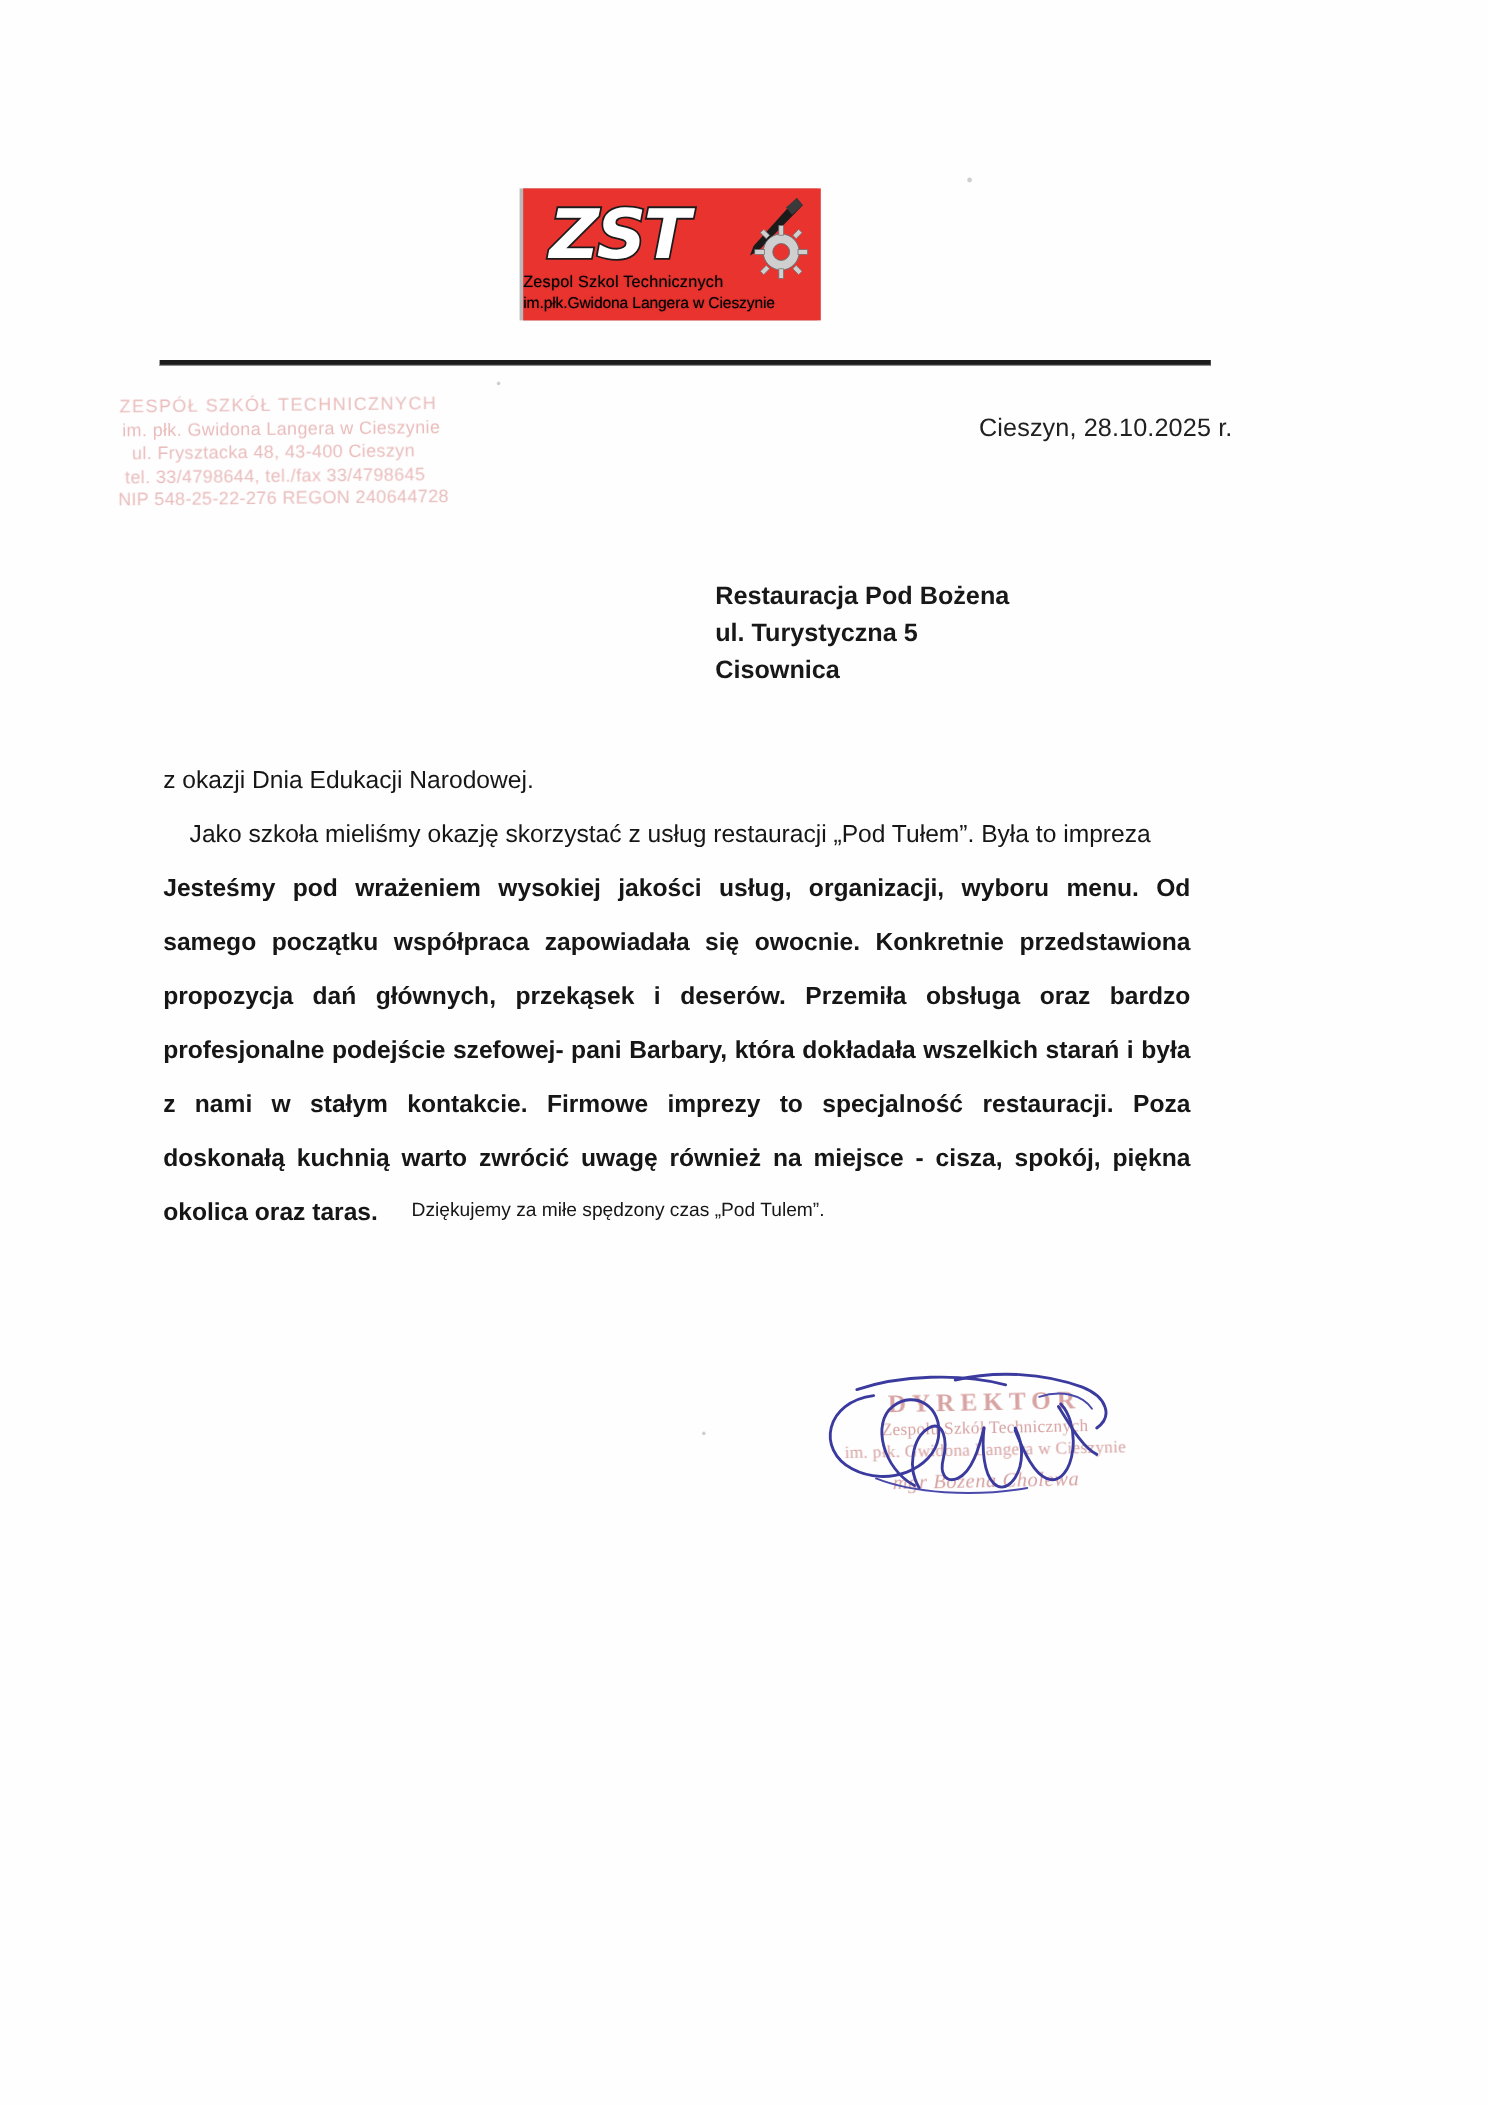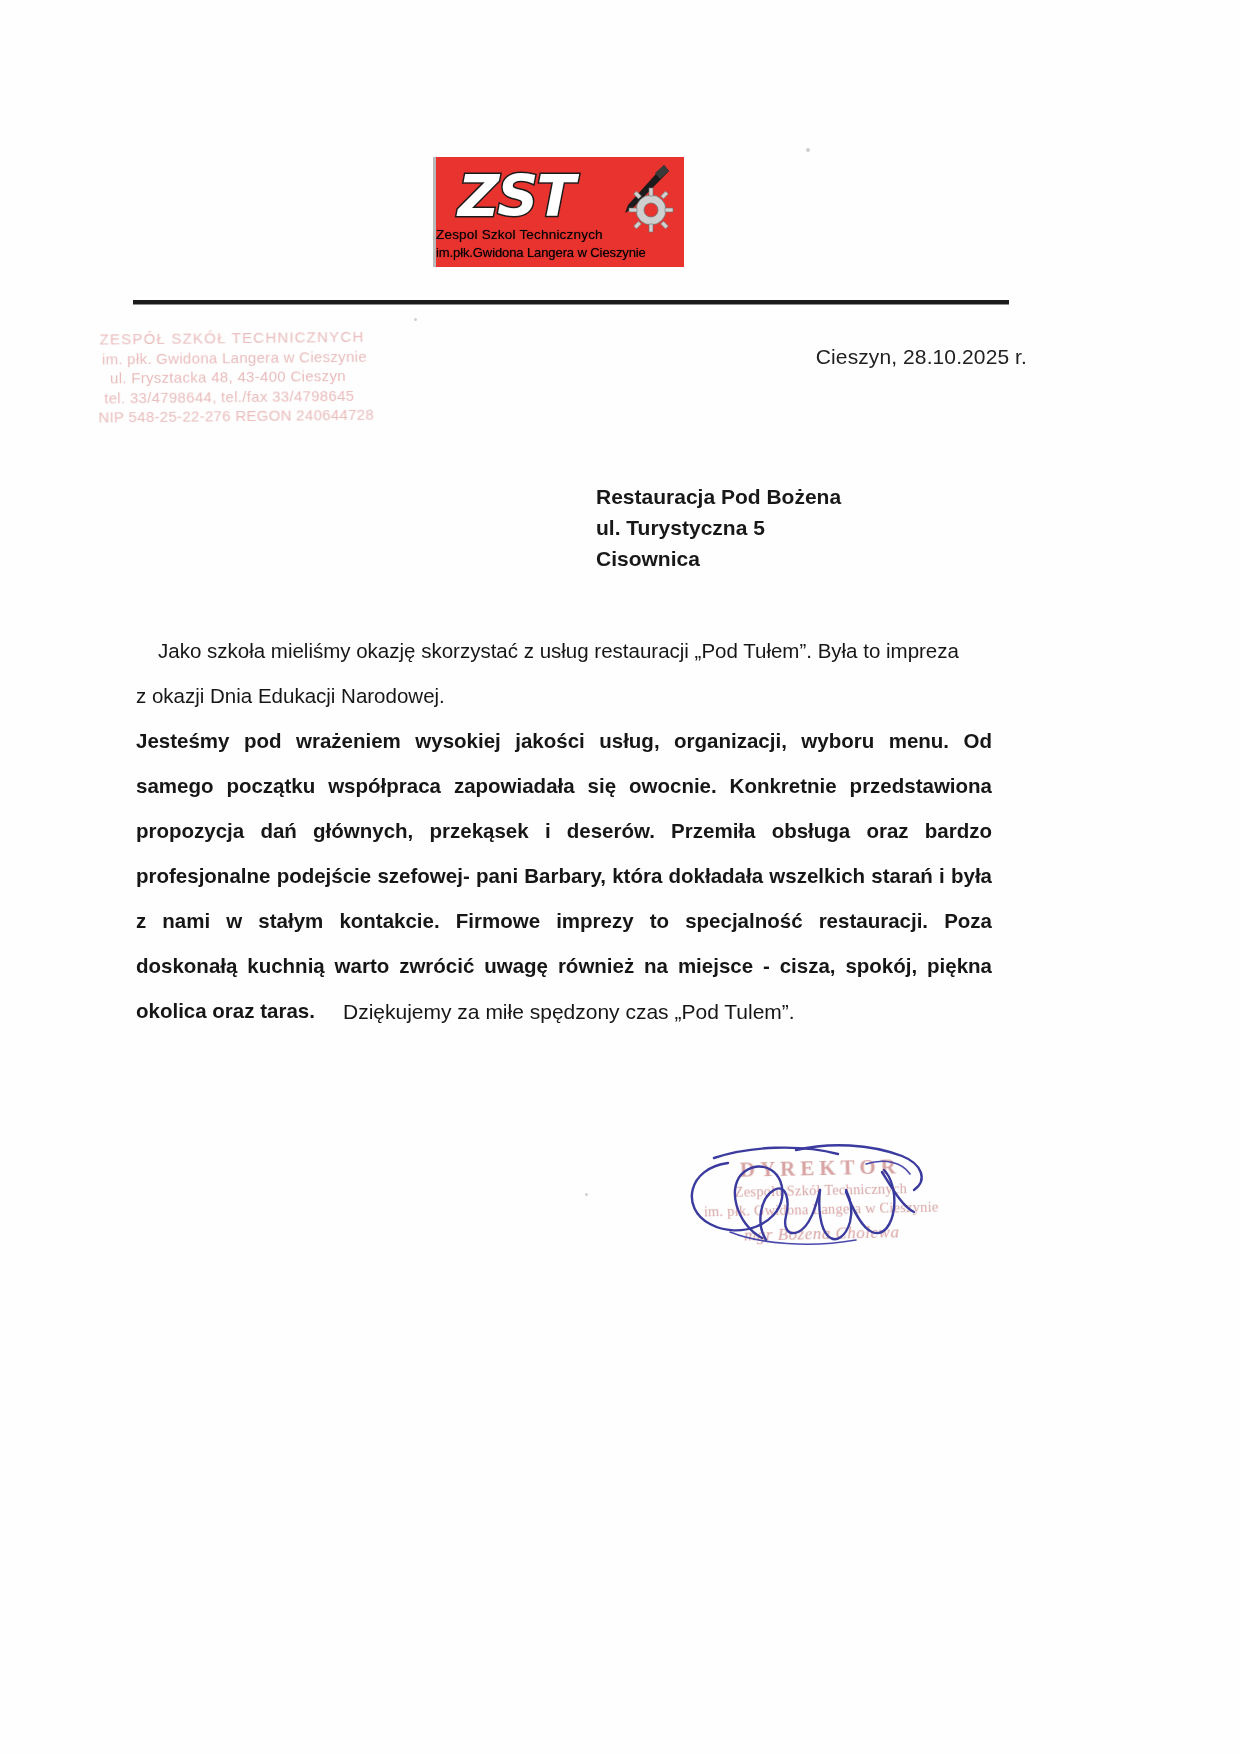--- a/index.html
+++ b/index.html
@@ -161,21 +161,21 @@
     color: #161616;
   }
   .p-indent { text-indent: 22px; }
   .p-just { text-align: justify; text-justify: inter-word; font-weight: bold; }
   .p-block { margin: 0; }
 
   .thanks {
     position: absolute;
     left: 343px;
     top: 1000px;
-    font-size: 21px;
+    font-size: 16px;
     color: #161616;
     white-space: nowrap;
   }
 
   
   .sig-area {
     position: absolute;
     left: 670px;
     top: 1128px;
     width: 310px;
@@ -268,22 +268,22 @@
 
   <div class="date-line">Cieszyn, 28.10.2025 r.</div>
 
   <div class="recipient">
     <div>Restauracja Pod Bożena</div>
     <div>ul. Turystyczna 5</div>
     <div>Cisownica</div>
   </div>
 
   <div class="body-text">
+    <p class="p-block">z okazji Dnia Edukacji Narodowej.</p>
     <p class="p-block p-indent">Jako szkoła mieliśmy okazję skorzystać z usług restauracji „Pod Tułem”. Była to impreza</p>
-    <p class="p-block">z okazji Dnia Edukacji Narodowej.</p>
     <p class="p-block p-just">Jesteśmy pod wrażeniem wysokiej jakości usług, organizacji, wyboru menu. Od samego początku współpraca zapowiadała się owocnie. Konkretnie przedstawiona propozycja dań głównych, przekąsek i deserów. Przemiła obsługa oraz bardzo profesjonalne podejście szefowej- pani Barbary, która dokładała wszelkich starań i była z nami w stałym kontakcie. Firmowe imprezy to specjalność restauracji. Poza doskonałą kuchnią warto  zwrócić uwagę również na miejsce - cisza, spokój, piękna okolica oraz taras.</p>
   </div>
 
   <div class="thanks">Dziękujemy za miłe spędzony czas „Pod Tulem”.</div>
 
   <div class="sig-area">
     <div class="dir-stamp">
       <div class="ds-title">DYREKTOR</div>
       <div class="ds-sub">Zespołu Szkół Technicznych</div>
       <div class="ds-sub">im. płk. Gwidona Langera w Cieszynie</div>

